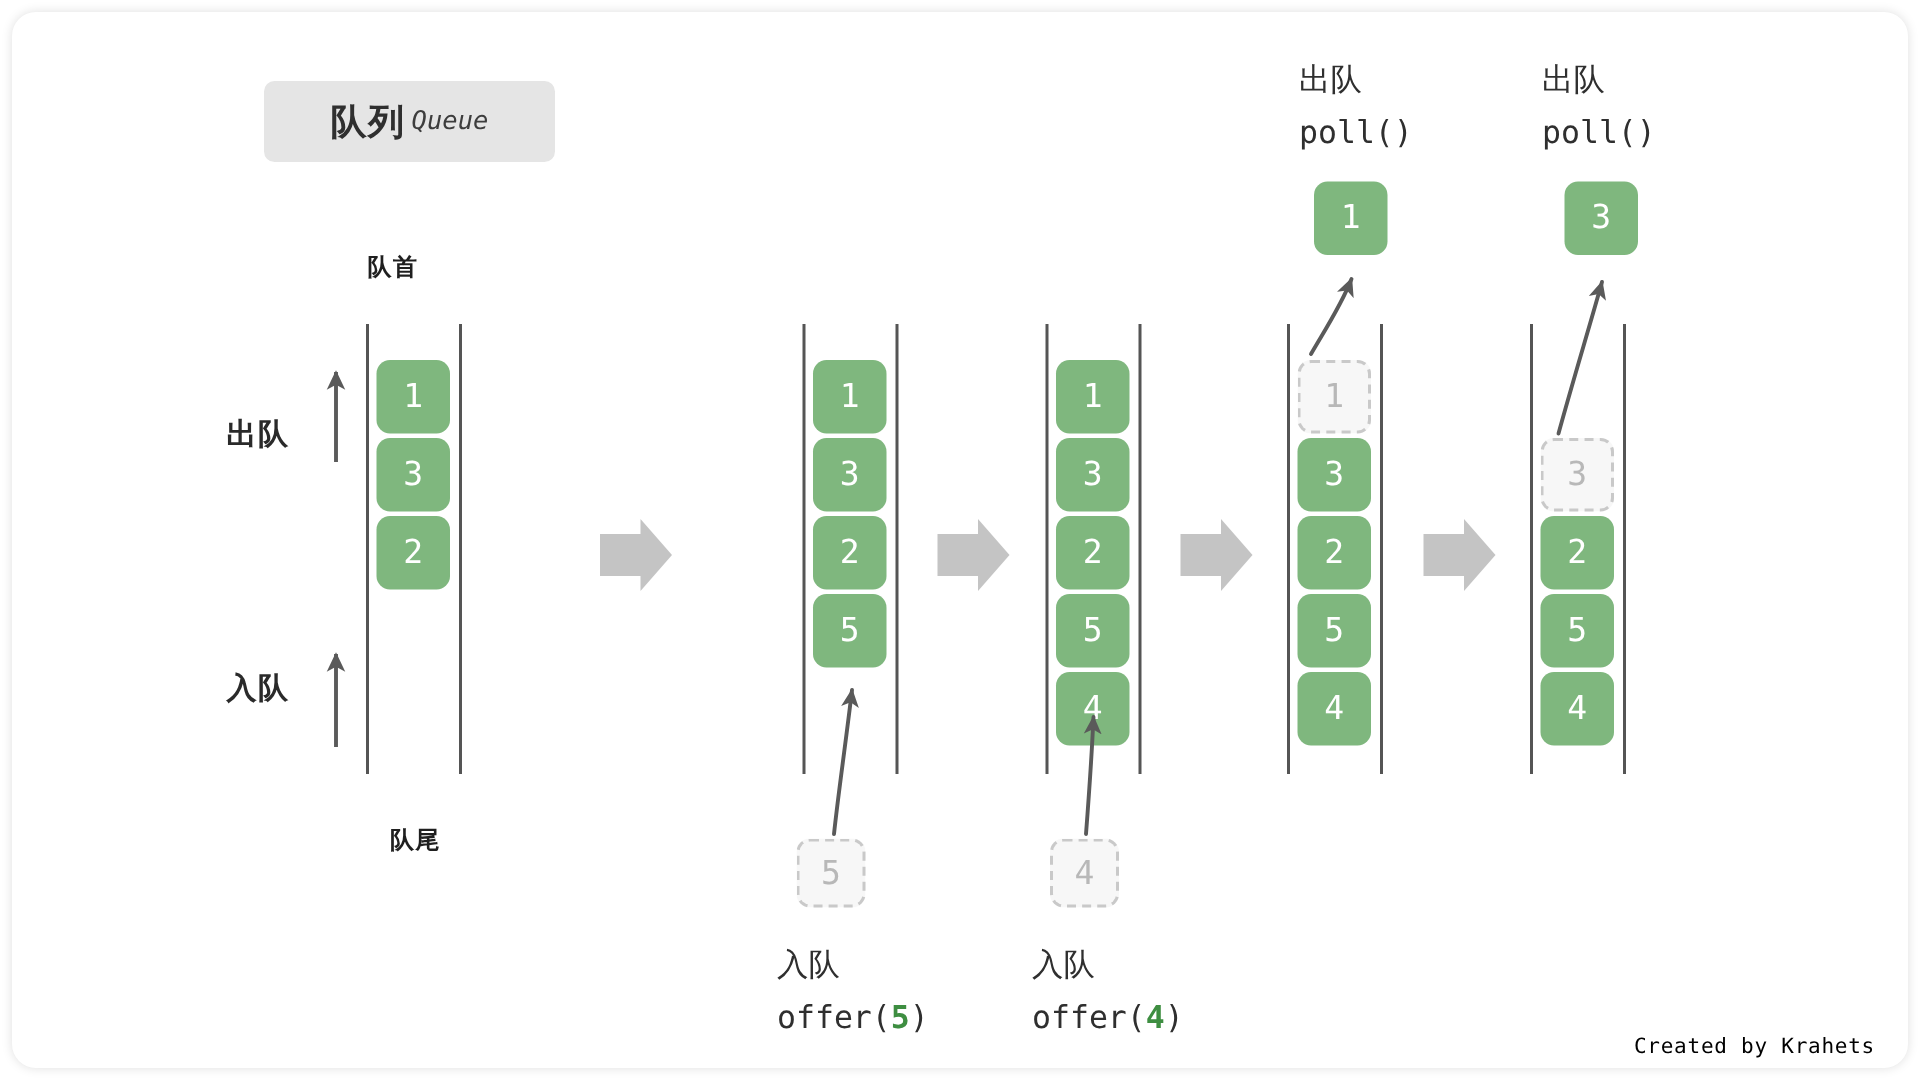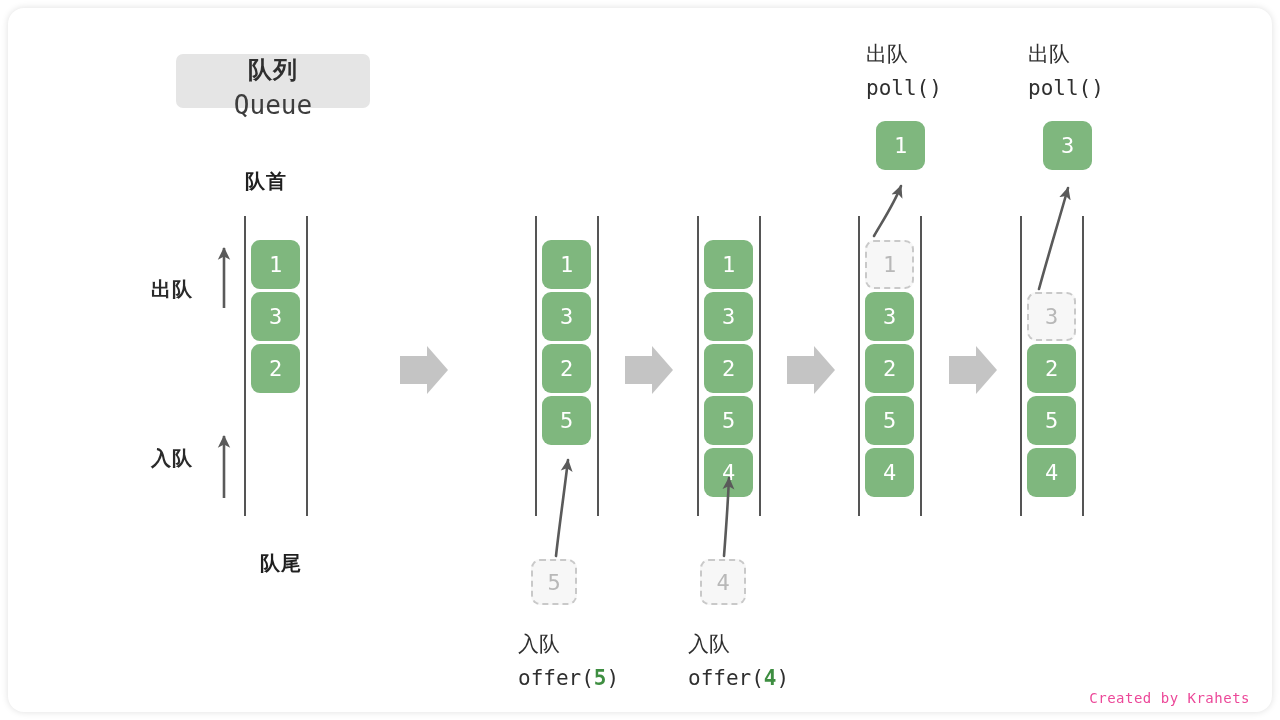--- a/index.html
+++ b/index.html
@@ -35,38 +35,39 @@
   
   #title-badge {
     left: 168px;
     top: 46px;
     width: 194px;
     height: 54px;
     background: #e5e5e5;
     border-radius: 7px;
     display: flex;
     align-items: center;
+    justify-content: center;
     gap: 4px;
-    flex-direction: column;
   }
   #title-badge .cn {
     font-size: 24px;
     font-weight: bold;
     color: #2f2f2f;
     letter-spacing: 1px;
   }
   #title-badge .en {
     font-family: "DejaVu Sans Mono", "Liberation Mono", monospace;
-    font-size: 26px;
+    font-size: 17px;
     color: #3d3d3d;
+    font-style: italic;
   }
 
   
   .hdr-label {
-    font-size: 20px;
+    font-size: 16px;
     font-weight: bold;
     color: #1f1f1f;
     letter-spacing: 1px;
     white-space: nowrap;
   }
   .side-label {
     font-size: 20px;
     font-weight: bold;
     color: #2a2a2a;
     letter-spacing: 1px;
@@ -130,21 +131,21 @@
     height: 720px;
     pointer-events: none;
   }
 
   
   #watermark {
     right: 38px;
     bottom: 22px;
     font-family: "DejaVu Sans Mono", "Liberation Mono", monospace;
     font-size: 14px;
-    color: #ec4899;
+    color: #000000;
     letter-spacing: 0.5px;
   }
 </style>
 </head>
 <body>
 
 <div id="card">
   <div id="stage">
 
     <div id="title-badge" class="abs">

